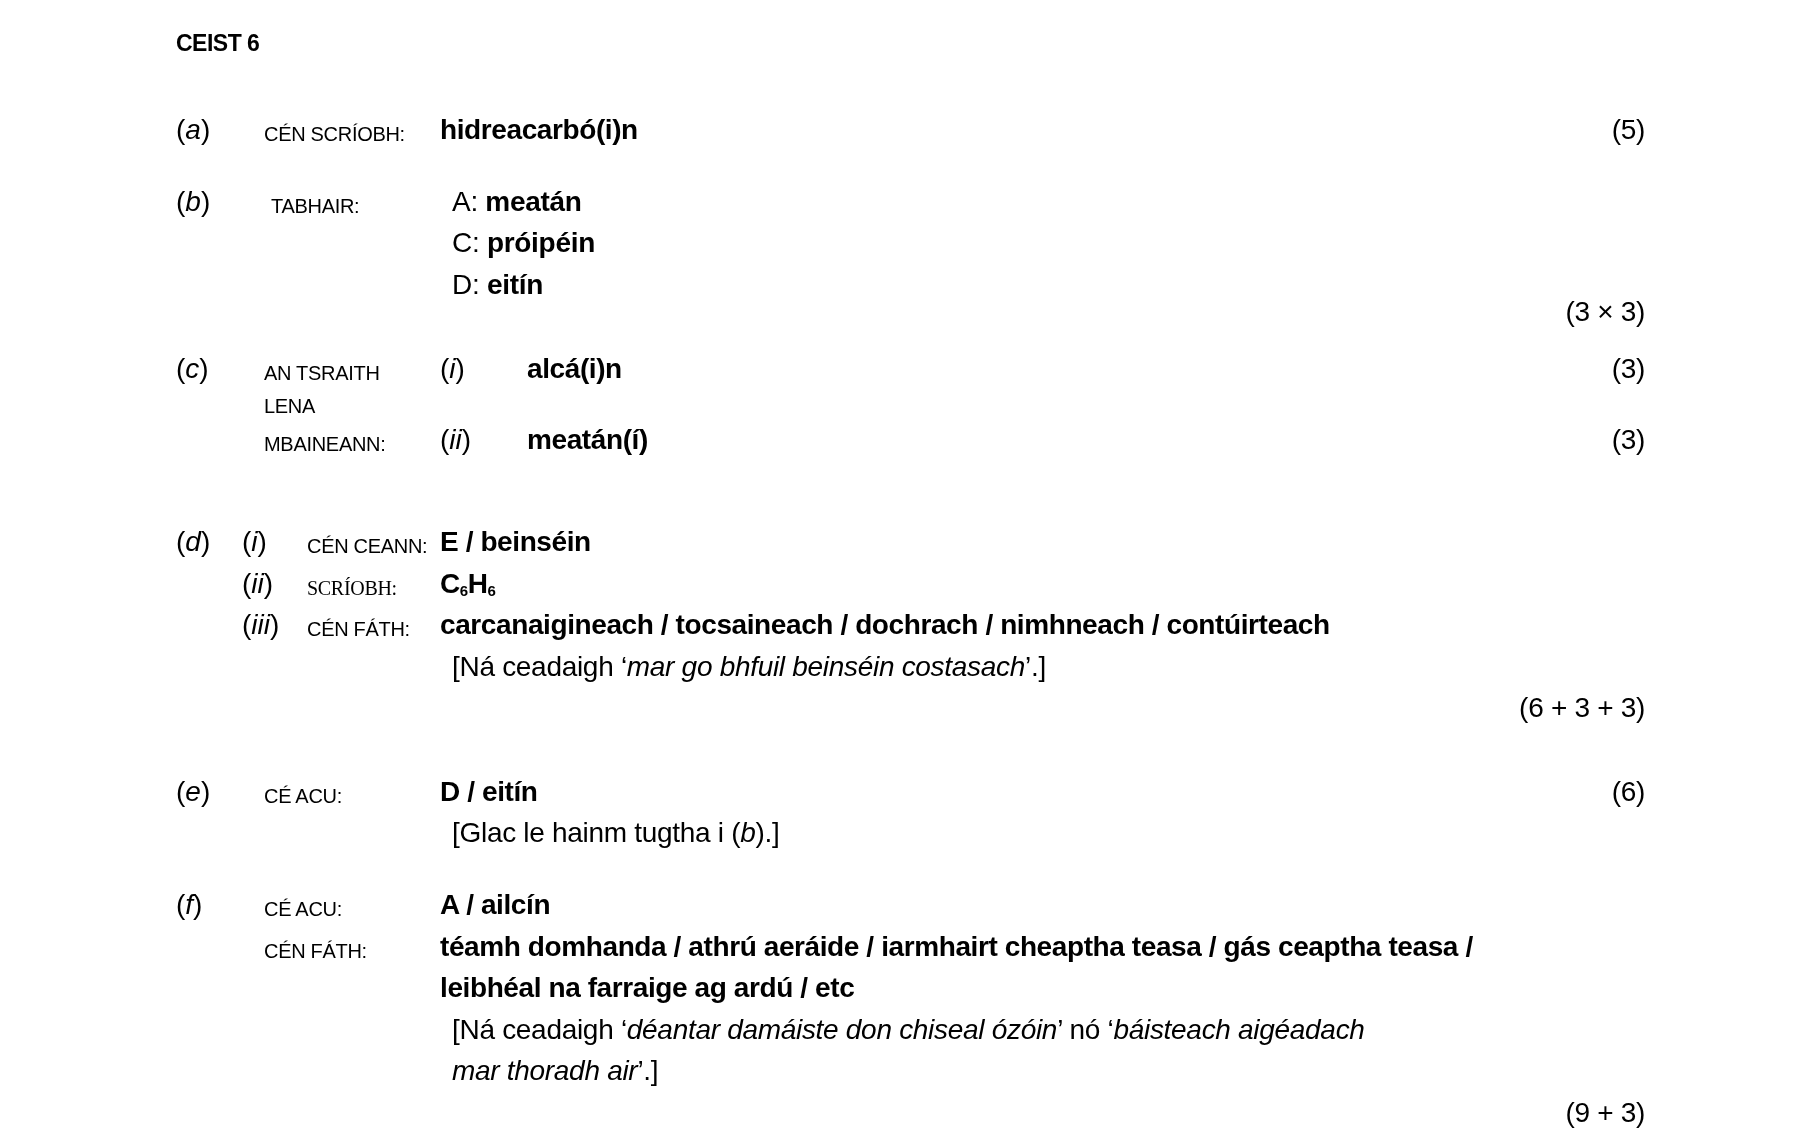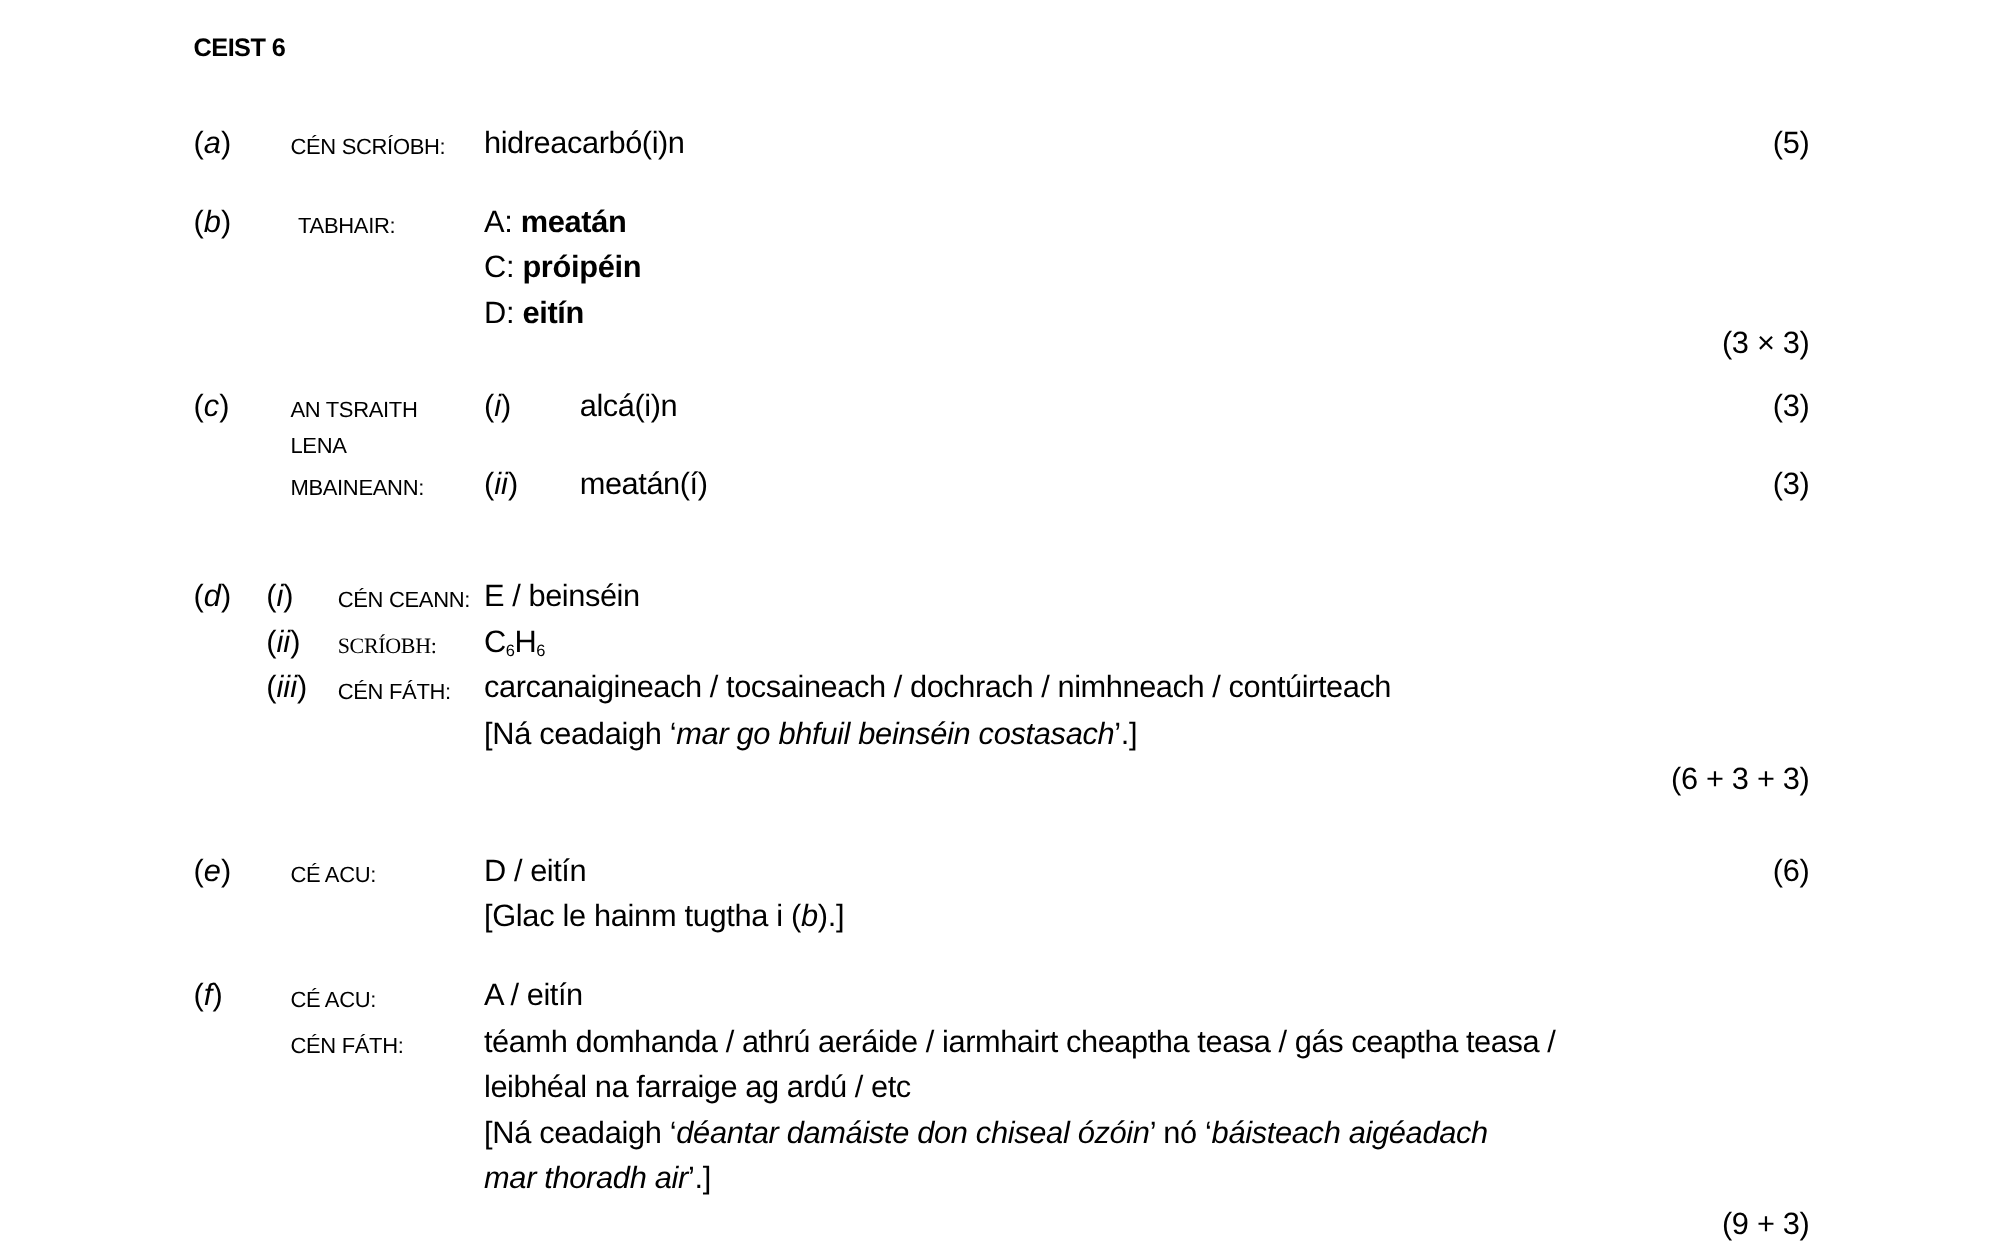--- a/index.html
+++ b/index.html
@@ -6,22 +6,22 @@
   body {
     width: 1818px; height: 1139px; position: relative; overflow: hidden;
     font-family: "Liberation Sans", "DejaVu Sans", sans-serif;
     color: #000000;
   }
   .abs { position: absolute; white-space: nowrap; line-height: 1; }
   .title { font-weight: bold; font-size: 23px; letter-spacing: -0.5px; }
   .part { font-size: 28px; }
   .part i, .roman i { font-style: italic; }
   .lbl { font-size: 20px; letter-spacing: -0.3px; }
-  .ans { font-size: 28px; font-weight: normal; letter-spacing: -0.4px; }
-  .txt { font-size: 28px; letter-spacing: -0.3px; }
+  .ans { font-size: 28px; font-weight: bold; letter-spacing: -0.4px; }
+  .txt { font-size: 28px; letter-spacing: -0.3px; margin-left: 12px; }
   .txt i { font-style: italic; }
   .mark { font-size: 28px; right: 173px; letter-spacing: -0.3px; }
   .roman { font-size: 28px; }
   sub { font-size: 15px; vertical-align: -3px; }
 </style>
 </head>
 <body>
 
 <div class="abs title" style="left:176px; top:32px;">CEIST 6</div>
 
@@ -64,19 +64,19 @@
 <div class="abs mark" style="top:694px;">(6 + 3 + 3)</div>
 
 <div class="abs part" style="left:176px; top:778px;">(<i>e</i>)</div>
 <div class="abs lbl" style="left:264px; top:786px;">CÉ ACU:</div>
 <div class="abs ans" style="left:440px; top:778px;">D / eitín</div>
 <div class="abs mark" style="top:778px;">(6)</div>
 <div class="abs txt" style="left:440px; top:819px;"><span>[Glac le hainm tugtha i (</span><i>b</i><span>).]</span></div>
 
 <div class="abs part" style="left:176px; top:891px;">(<i>f</i>)</div>
 <div class="abs lbl" style="left:264px; top:899px;">CÉ ACU:</div>
-<div class="abs ans" style="left:440px; top:891px;">A / eitín</div>
+<div class="abs ans" style="left:440px; top:891px;">A / ailcín</div>
 <div class="abs lbl" style="left:264px; top:941px;">CÉN FÁTH:</div>
 <div class="abs ans" style="left:440px; top:933px;">téamh domhanda / athrú aeráide / iarmhairt cheaptha teasa / gás ceaptha teasa /</div>
 <div class="abs ans" style="left:440px; top:974px;">leibhéal na farraige ag ardú / etc</div>
 <div class="abs txt" style="left:440px; top:1016px;"><span>[Ná ceadaigh ‘</span><i>déantar damáiste don chiseal ózóin</i><span>’ nó ‘</span><i>báisteach aigéadach</i></div>
 <div class="abs txt" style="left:440px; top:1057px;"><i>mar thoradh air</i><span>’.]</span></div>
 <div class="abs mark" style="top:1099px;text-align:right;">(9 + 3)</div>
 
 </body></html>

